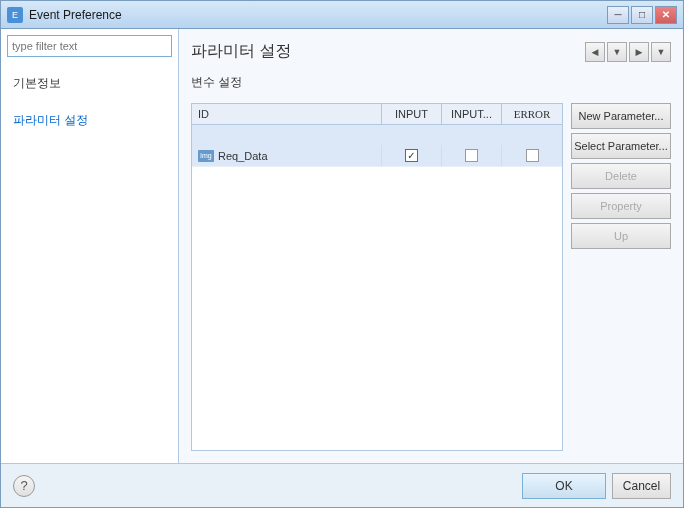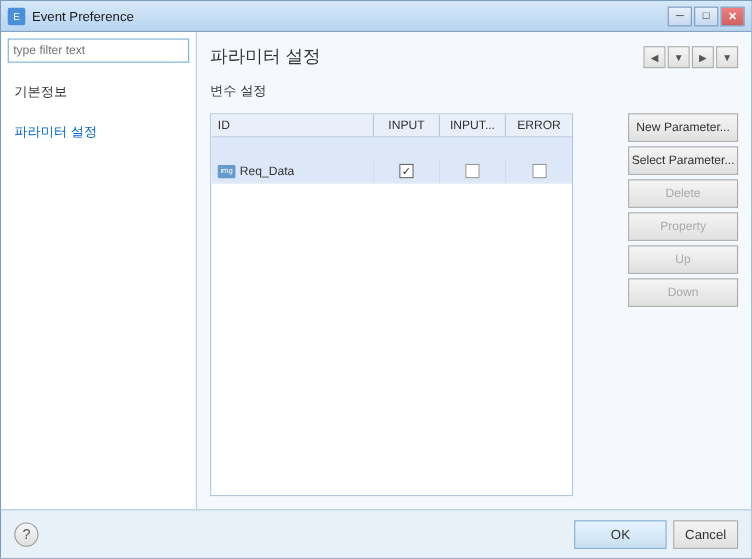--- a/index.html
+++ b/index.html
@@ -168,20 +168,21 @@
       font-size: 11px;
       color: #333;
       border-right: 1px solid #b0c8e0;
       text-align: center;
     }
     .th:first-child {
       text-align: left;
     }
     .th:last-child {
       border-right: none;
+      font-family: Liberation Serif, serif;
     }
     .table-body {
       overflow-y: auto;
       height: calc(100% - 26px);
     }
     .table-row {
       display: grid;
       grid-template-columns: 1fr 60px 60px 60px;
       border-bottom: 1px solid #e8f0f8;
       background: #dce8f8;
@@ -231,21 +232,20 @@
       content: '✓';
       font-size: 10px;
       color: #333;
     }
     .btn-panel {
       display: flex;
       flex-direction: column;
       gap: 4px;
       width: 100px;
       flex-shrink: 0;
-      margin-left: 42px;
     }
     .action-btn {
       width: 100%;
       height: 26px;
       border: 1px solid #aaa;
       background: linear-gradient(to bottom, #f5f5f5, #e0e0e0);
       cursor: pointer;
       font-size: 11px;
       color: #333;
       text-align: center;
@@ -373,21 +373,20 @@
             </div>
           </div>
         </div>
 
         <div class="btn-panel">
           <button class="action-btn">New Parameter...</button>
           <button class="action-btn">Select Parameter...</button>
           <button class="action-btn disabled">Delete</button>
           <button class="action-btn disabled">Property</button>
           <button class="action-btn disabled">Up</button>
-          <button class="action-btn disabled">Down</button>
         </div>
       </div>
     </div>
   </div>
 
   <div class="bottom-bar">
     <div class="help-icon">
       <span>?</span>
     </div>
     <div class="bottom-buttons">

